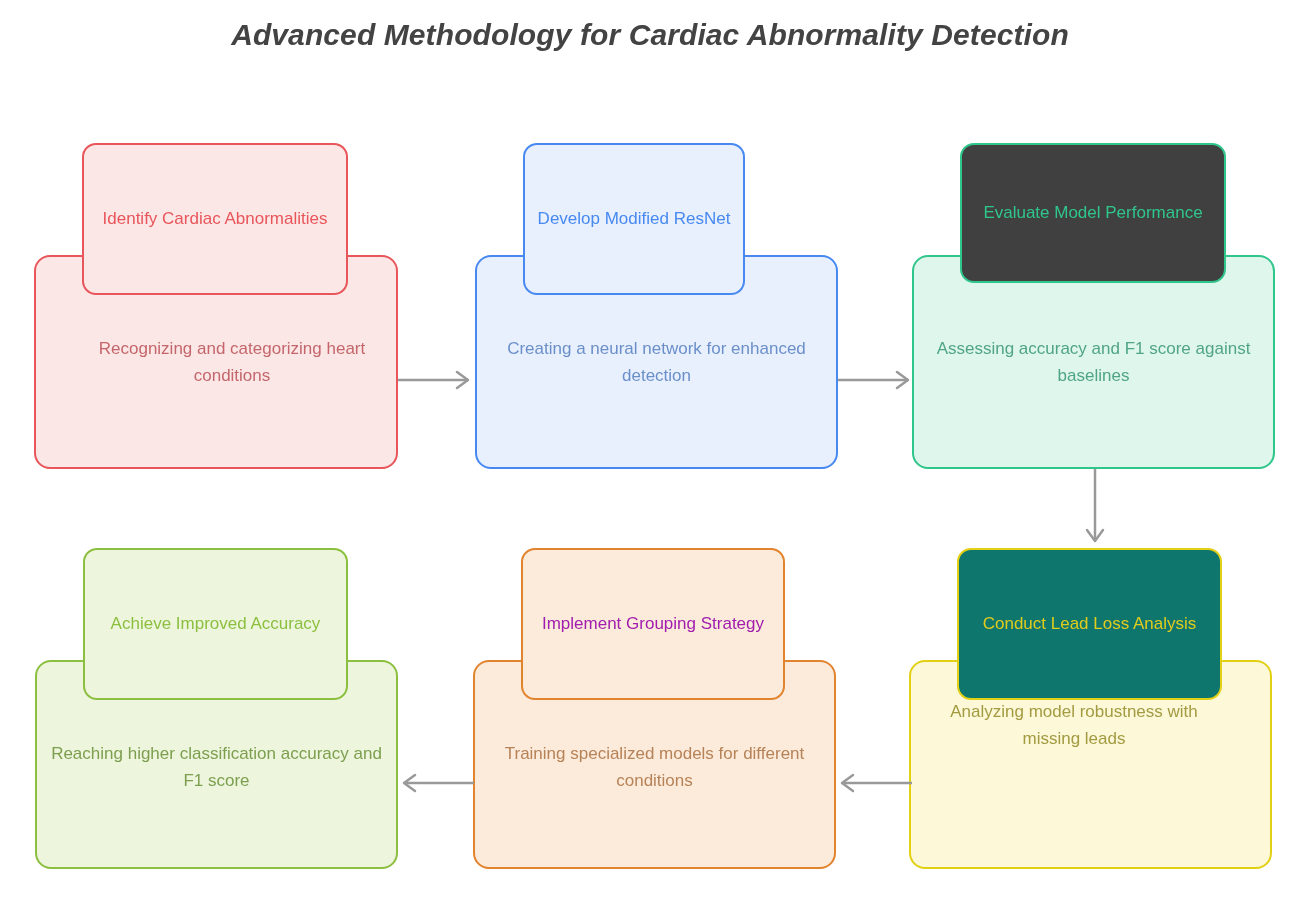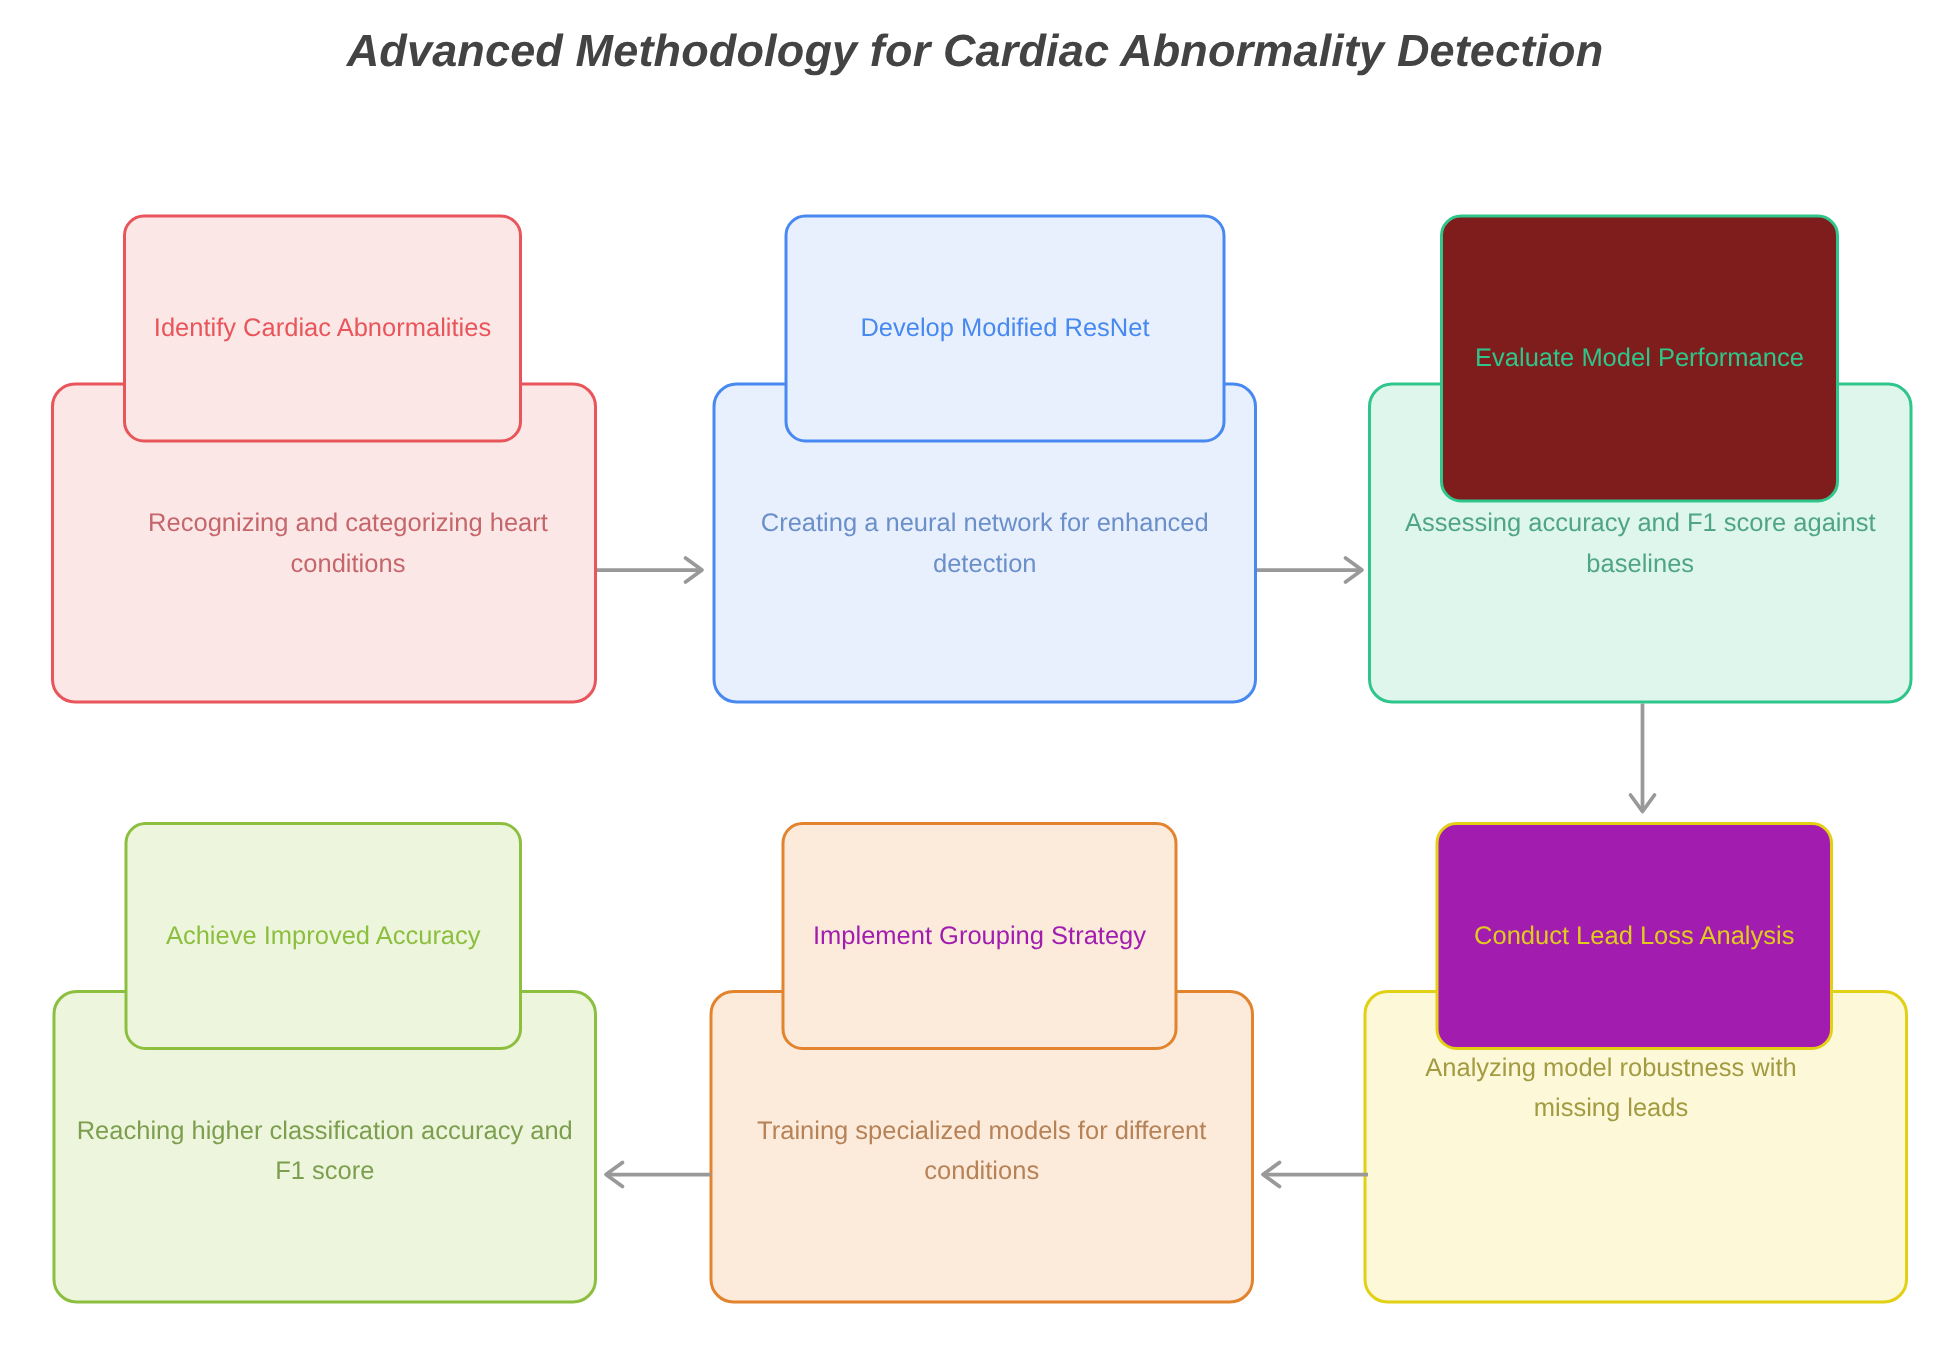--- a/index.html
+++ b/index.html
@@ -85,38 +85,38 @@
               border-color:#E8555A; background:#FCE7E7;"></div>
   <div class="node-desc" style="left:34px; top:318px; width:364px; height:88px; color:#C4666B;padding-left:44px;">Recognizing and categorizing heart conditions</div>
   <div class="node-header" style="left:82px; top:143px; width:266px; height:152px;
               border-color:#E8555A; background:#FCE7E7; color:#E8555A;">Identify Cardiac Abnormalities</div>
 </div>
 
 <div class="node">
   <div class="node-body" style="left:475px; top:255px; width:363px; height:214px;
               border-color:#4789F0; background:#E8F0FE;"></div>
   <div class="node-desc" style="left:475px; top:332px; width:363px; height:60px; color:#6B8FC9;">Creating a neural network for enhanced detection</div>
-  <div class="node-header" style="left:523px; top:143px; width:294px; height:152px;
+  <div class="node-header" style="left:523px; top:143px; width:222px; height:152px;
               border-color:#4789F0; background:#E8F0FE; color:#4789F0;">Develop Modified ResNet</div>
 </div>
 
 <div class="node">
   <div class="node-body" style="left:912px; top:255px; width:363px; height:214px;
               border-color:#2FC68B; background:#DFF6EC;"></div>
   <div class="node-desc" style="left:912px; top:332px; width:363px; height:60px; color:#4FA585;">Assessing accuracy and F1 score against baselines</div>
-  <div class="node-header" style="left:960px; top:143px; width:266px; height:192px;
-              border-color:#2FC68B; background:#7f1d1d; color:#2FC68B;">Evaluate Model Performance</div>
+  <div class="node-header" style="left:960px; top:143px; width:266px; height:140px;
+              border-color:#2FC68B; background:#404040; color:#2FC68B;">Evaluate Model Performance</div>
 </div>
 
 <div class="node">
   <div class="node-body" style="left:909px; top:660px; width:363px; height:209px;
               border-color:#E2D015; background:#FCF8D8;"></div>
   <div class="node-desc" style="left:909px; top:681px; width:330px; height:88px; color:#A39B41;">Analyzing model robustness with missing leads</div>
   <div class="node-header" style="left:957px; top:548px; width:265px; height:152px;
-              border-color:#E2D015; background:#a21caf; color:#E0CC1C;">Conduct Lead Loss Analysis</div>
+              border-color:#E2D015; background:#0f766e; color:#E0CC1C;">Conduct Lead Loss Analysis</div>
 </div>
 
 <div class="node">
   <div class="node-body" style="left:473px; top:660px; width:363px; height:209px;
               border-color:#E2832E; background:#FCEBDA;"></div>
   <div class="node-desc" style="left:473px; top:723px; width:363px; height:88px; color:#B68258;">Training specialized models for different conditions</div>
   <div class="node-header" style="left:521px; top:548px; width:264px; height:152px;
               border-color:#E2832E; background:#FCEBDA; color:#a21caf;">Implement Grouping Strategy</div>
 </div>
 

